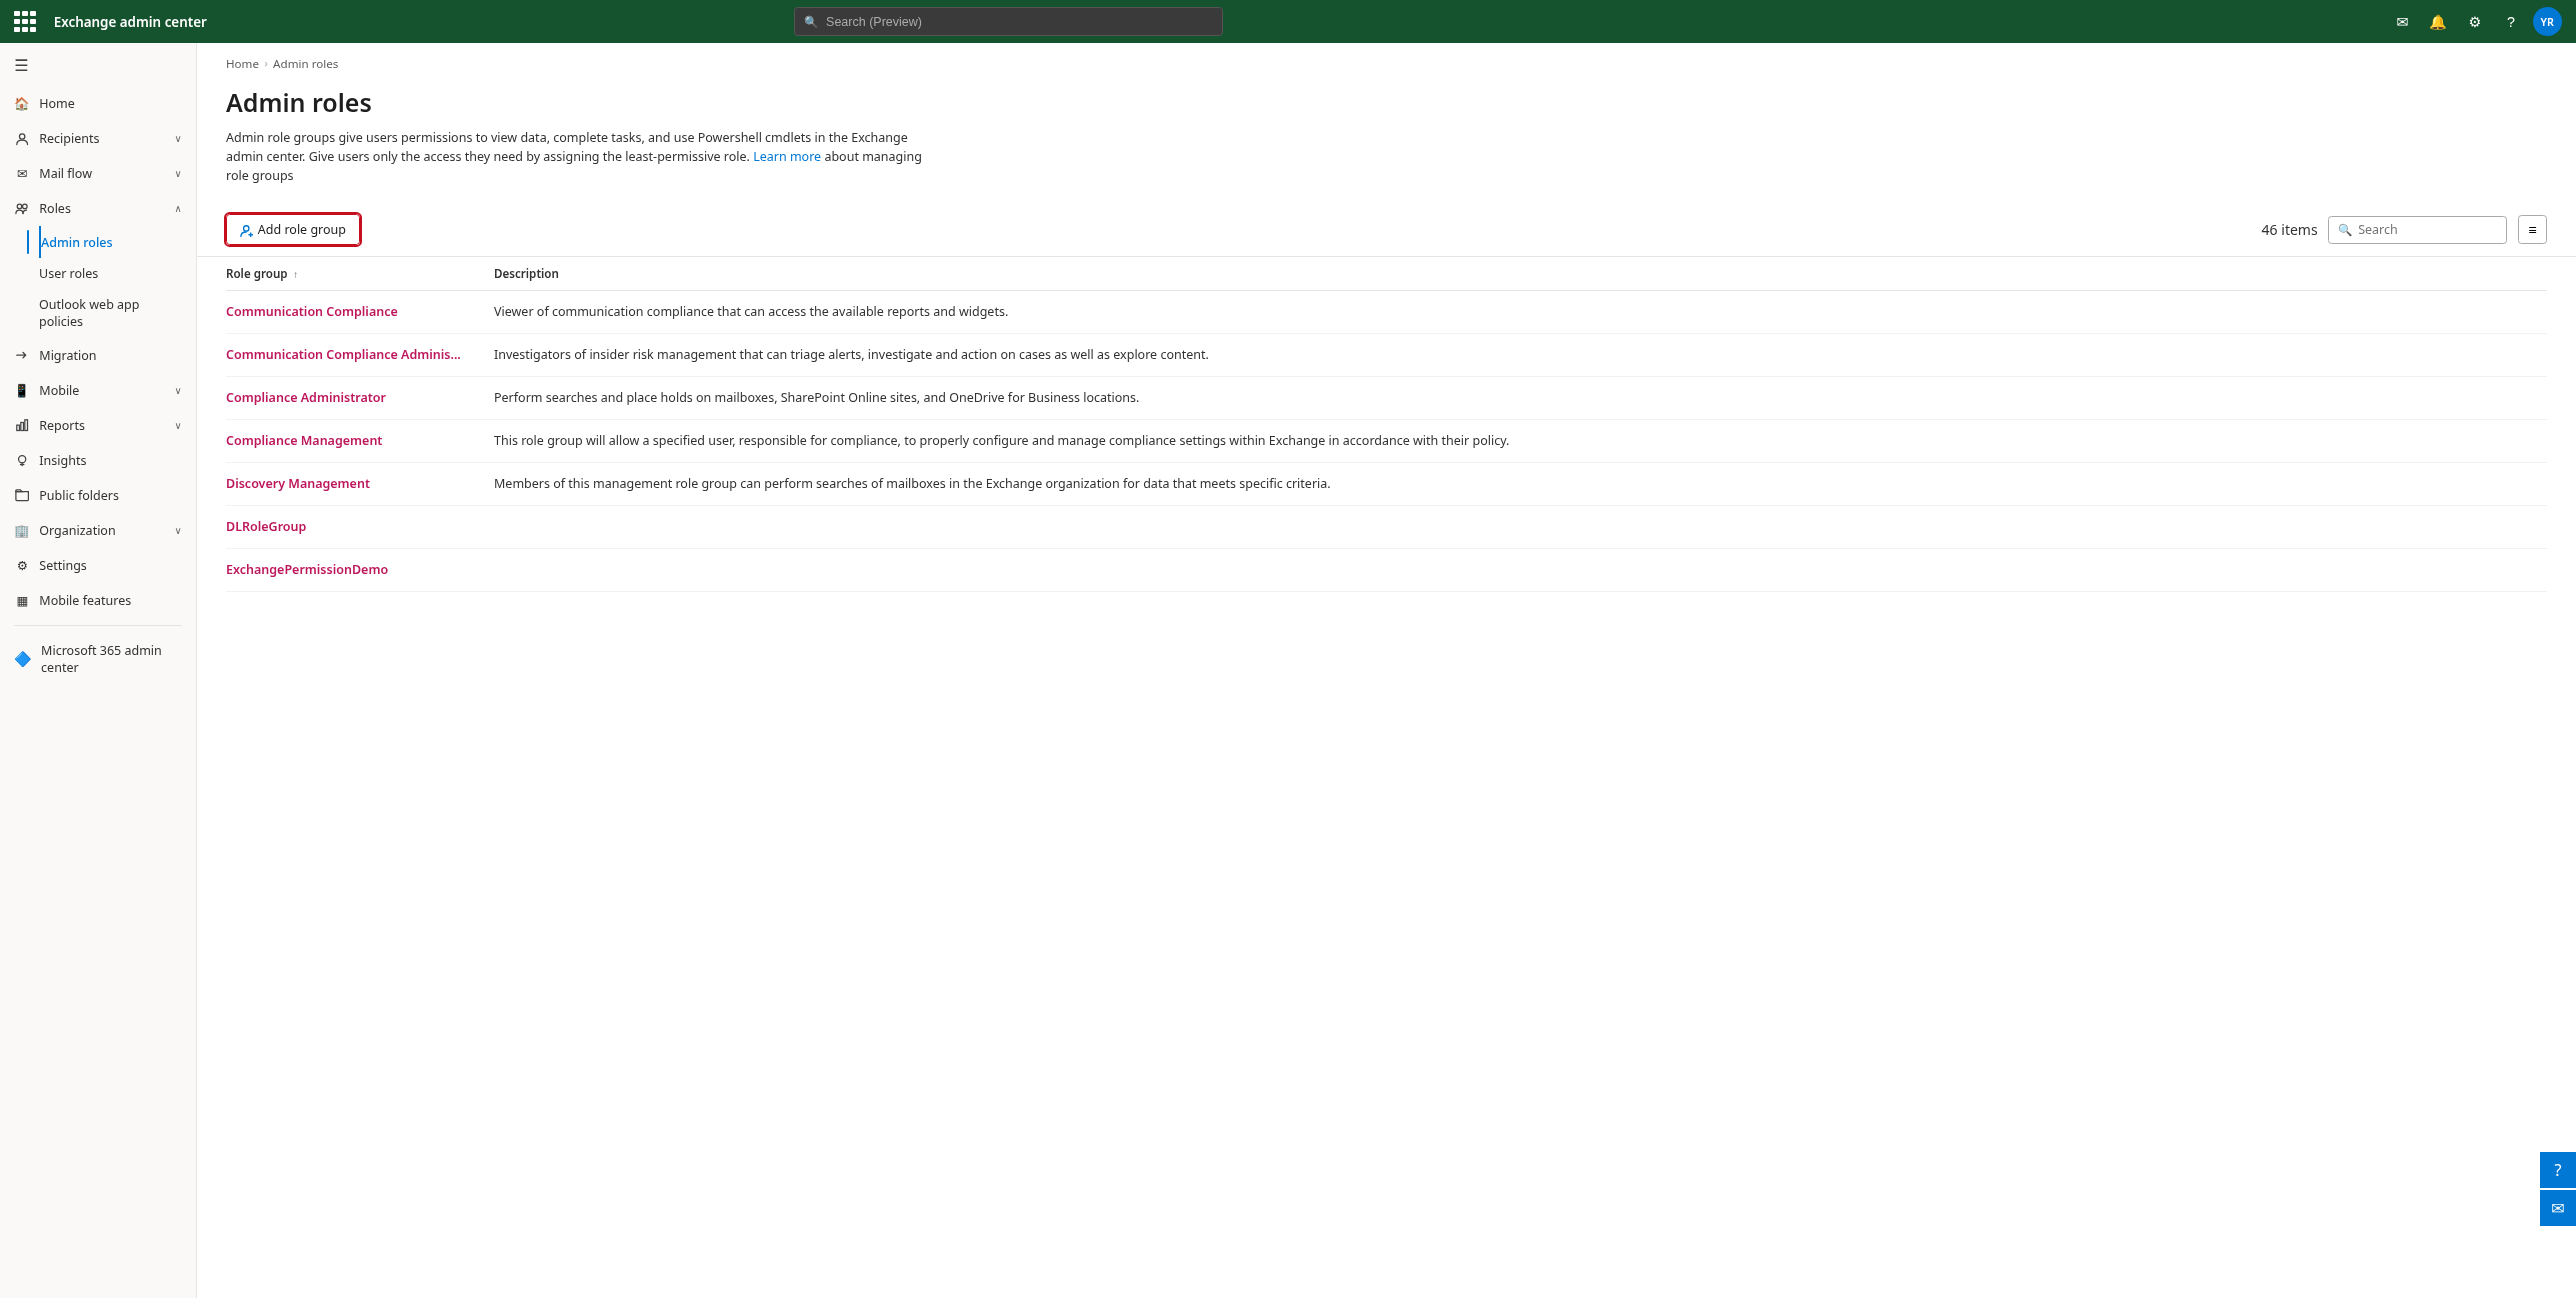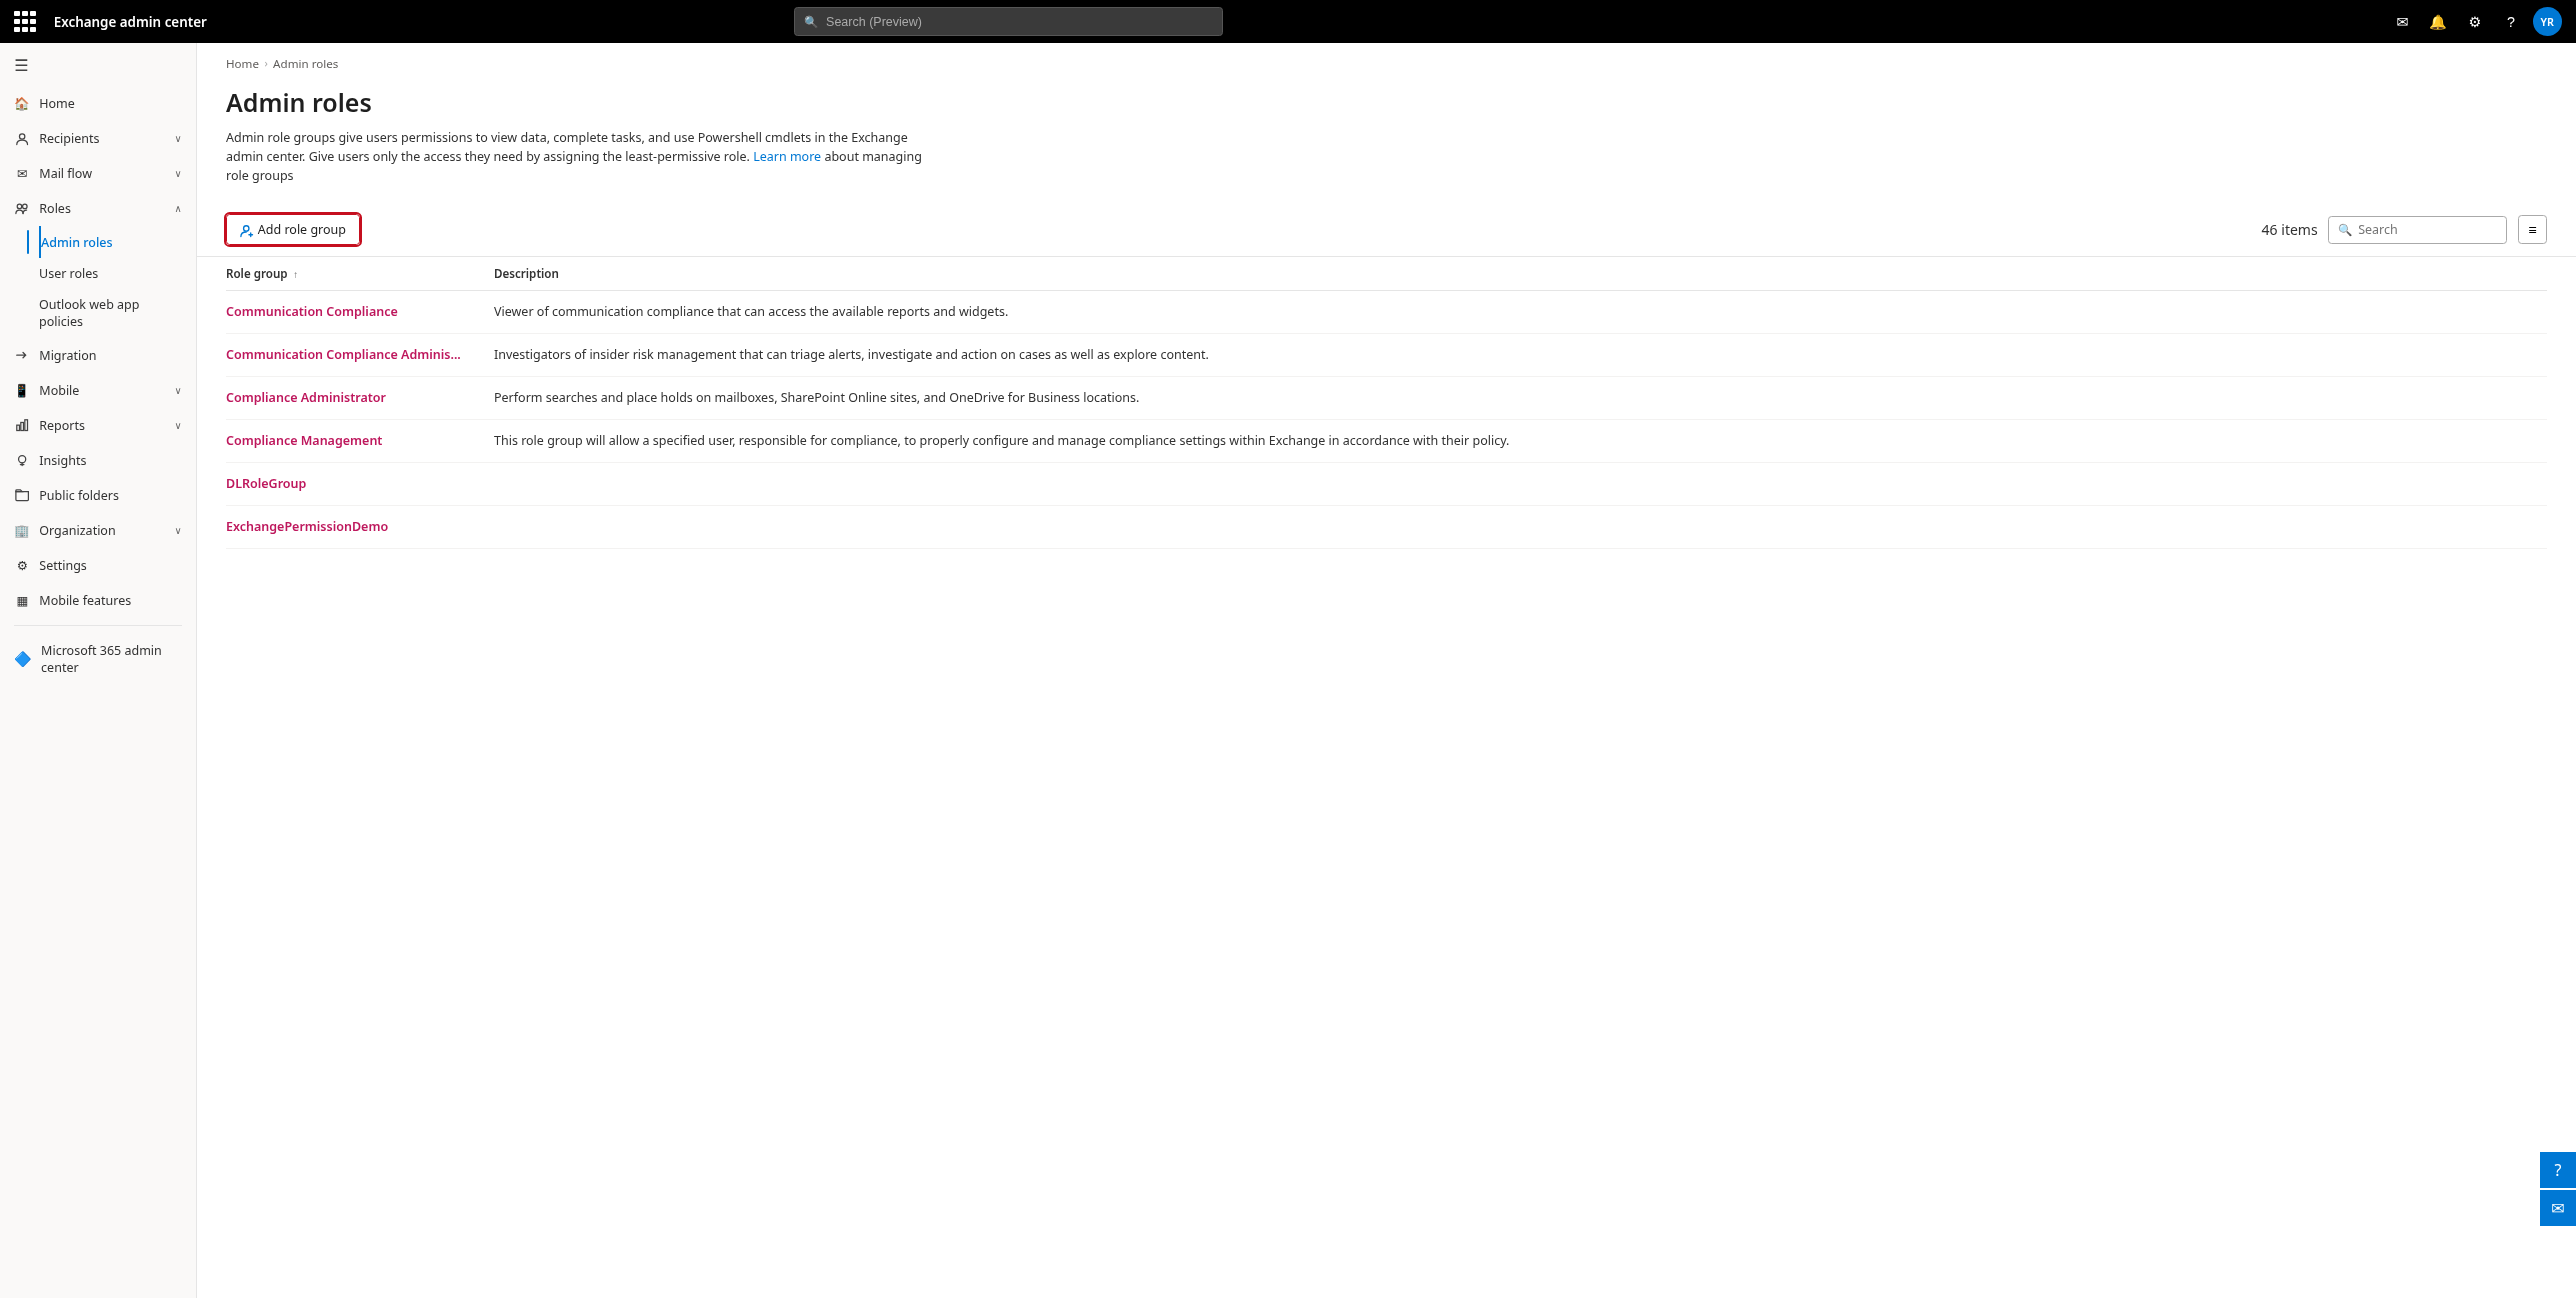--- a/index.html
+++ b/index.html
@@ -1,20 +1,20 @@
 <!DOCTYPE html>
 <html style="font-size:14.3px"><head>
   <meta charset="utf-8">
   <style>
     * { box-sizing: border-box; margin: 0; padding: 0; }
     body { font-family: 'Segoe UI', system-ui, sans-serif; font-size: 12.5px; background: #fff; display: flex; flex-direction: column; height: 100vh; overflow: hidden; }
 
     
     .topnav {
-      background: #000000;
+      background: #14532d;
       color: #fff;
       height: 43px;
       display: flex;
       align-items: center;
       padding: 0 14.3px;
       gap: 10.7px;
       flex-shrink: 0;
     }
     .topnav-waffle {
       display: grid; grid-template-columns: repeat(3,5.4px); gap: 2.7px; cursor: pointer; margin-right: 7.2px;
@@ -368,20 +368,24 @@
   </tr>
             <tr style="cursor: pointer;">
     <td class="col-name">Compliance Administrator</td>
     <td class="col-desc">Perform searches and place holds on mailboxes, SharePoint Online sites, and OneDrive for Business locations.</td>
   </tr>
             <tr style="cursor: pointer; margin-left: 36px;">
     <td class="col-name">Compliance Management</td>
     <td class="col-desc">This role group will allow a specified user, responsible for compliance, to properly configure and manage compliance settings within Exchange in accordance with their policy.</td>
   </tr>
             <tr style="cursor: pointer;">
+    <td class="col-name">Discovery Management</td>
+    <td class="col-desc">Members of this management role group can perform searches of mailboxes in the Exchange organization for data that meets specific criteria.</td>
+  </tr>
+            <tr style="cursor: pointer;">
     <td class="col-name">DLRoleGroup</td>
     <td class="col-desc"></td>
   </tr>
             <tr style="cursor: pointer;">
     <td class="col-name">ExchangePermissionDemo</td>
     <td class="col-desc"></td>
   </tr>
           </tbody>
       </table>
     </div>

